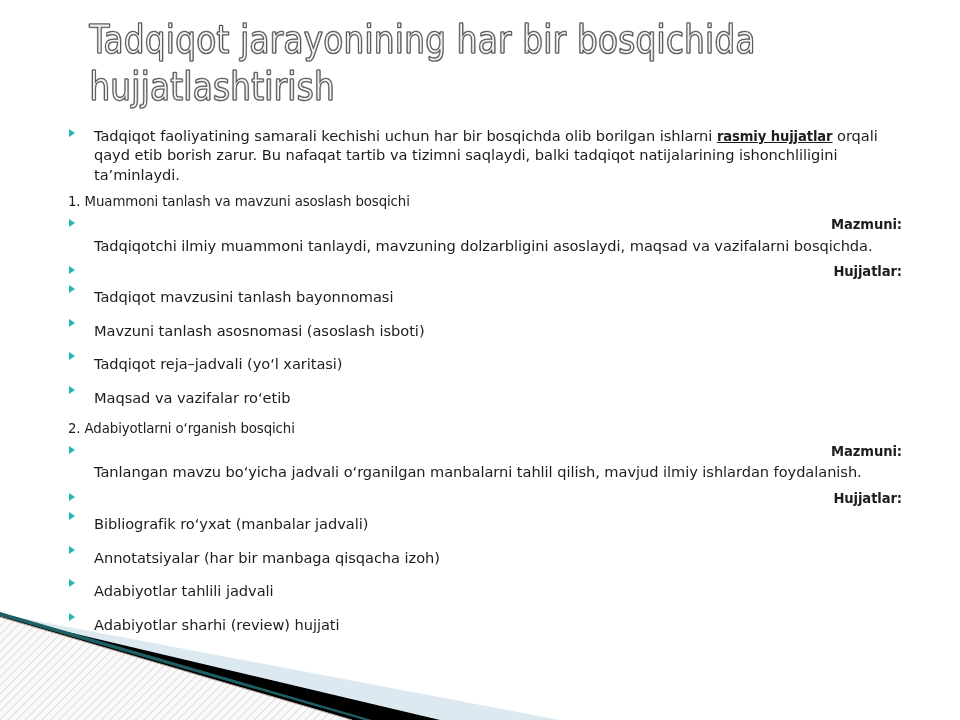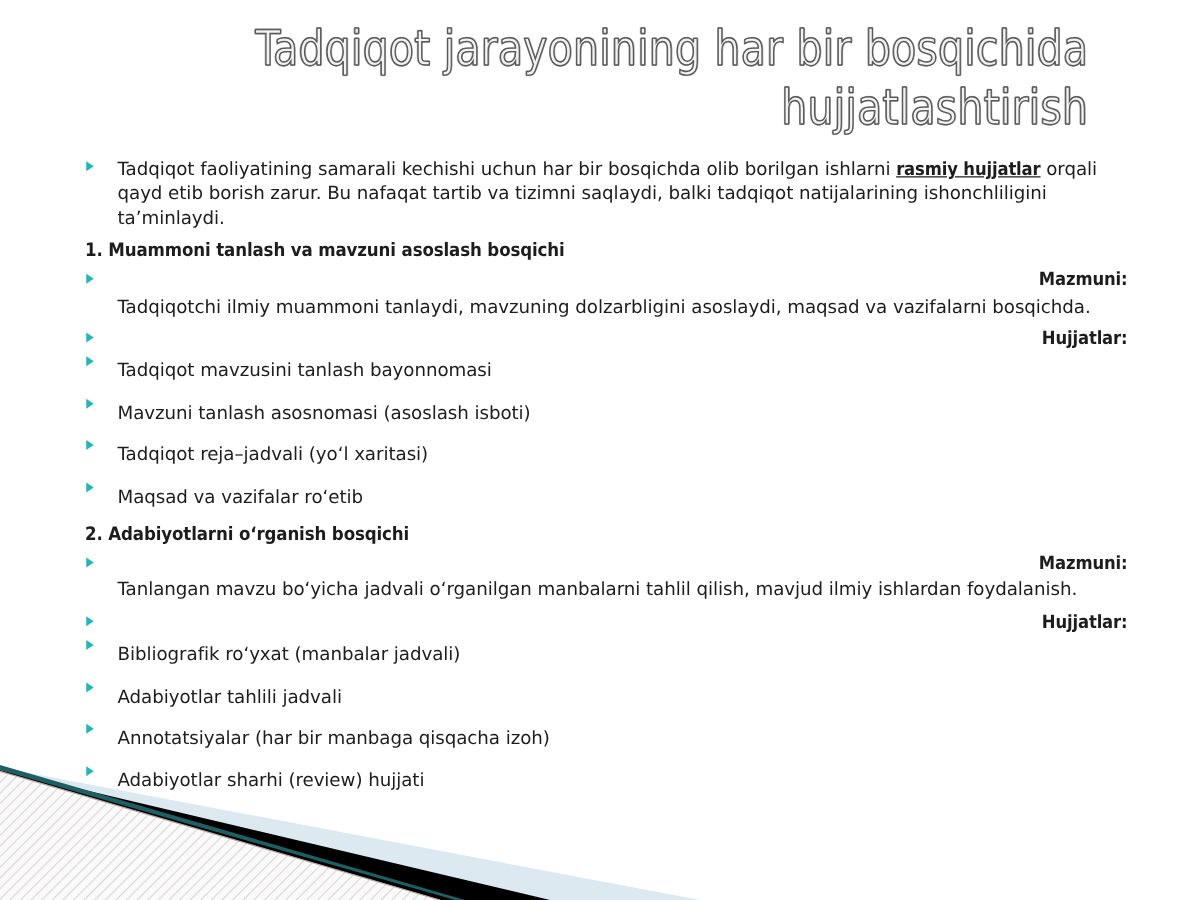--- a/index.html
+++ b/index.html
@@ -22,21 +22,21 @@
     background: #ffffff;
     overflow: hidden;
   }
 
   
   .title-block {
     position: absolute;
     left: 60px;
     top: 16px;
     width: 840px;
-    text-align: right;
+    text-align: left;
   }
   .title-line {
     font-family: "DejaVu Sans Condensed", "Liberation Sans Narrow", "Liberation Sans", sans-serif;
     font-size: 39px;
     line-height: 47px;
     font-weight: 400;
     letter-spacing: 0.3px;
     color: #f2f2f2;
     -webkit-text-stroke: 1.1px #5a5a5a;
     text-shadow:
@@ -99,21 +99,21 @@
     line-height: 19.4px;
     letter-spacing: -0.1px;
     color: #1d1d1d;
     text-align: right;
   }
 
   .section-head {
     position: relative;
     padding-left: 68px;
     padding-right: 58px;
-    font-weight: 700;
+    font-weight: 400;
     font-family: "DejaVu Sans Condensed", "Liberation Sans Narrow", "Liberation Sans", sans-serif;
     font-size: 14.8px;
     line-height: 21px;
     letter-spacing: -0.1px;
     color: #1d1d1d;
     padding-top: 3px;
     padding-bottom: 3px;
   }
 
   .item {
@@ -199,25 +199,25 @@
       <span class="bullet"></span>
       <span class="lbl">Hujjatlar:</span>
     </div>
 
     <div class="row">
       <span class="bullet"></span>
       <div class="item">Bibliografik ro‘yxat (manbalar jadvali)</div>
     </div>
     <div class="row">
       <span class="bullet"></span>
+      <div class="item">Annotatsiyalar (har bir manbaga qisqacha izoh)</div>
+    </div>
+    <div class="row">
+      <span class="bullet"></span>
       <div class="item">Adabiyotlar tahlili jadvali</div>
-    </div>
-    <div class="row">
-      <span class="bullet"></span>
-      <div class="item">Annotatsiyalar (har bir manbaga qisqacha izoh)</div>
     </div>
     <div class="row">
       <span class="bullet"></span>
       <div class="item">Adabiyotlar sharhi (review) hujjati</div>
     </div>
 
   </div>
 
   <svg class="deco" viewBox="0 0 960 120" width="960" height="120" preserveAspectRatio="none">
     <defs>

